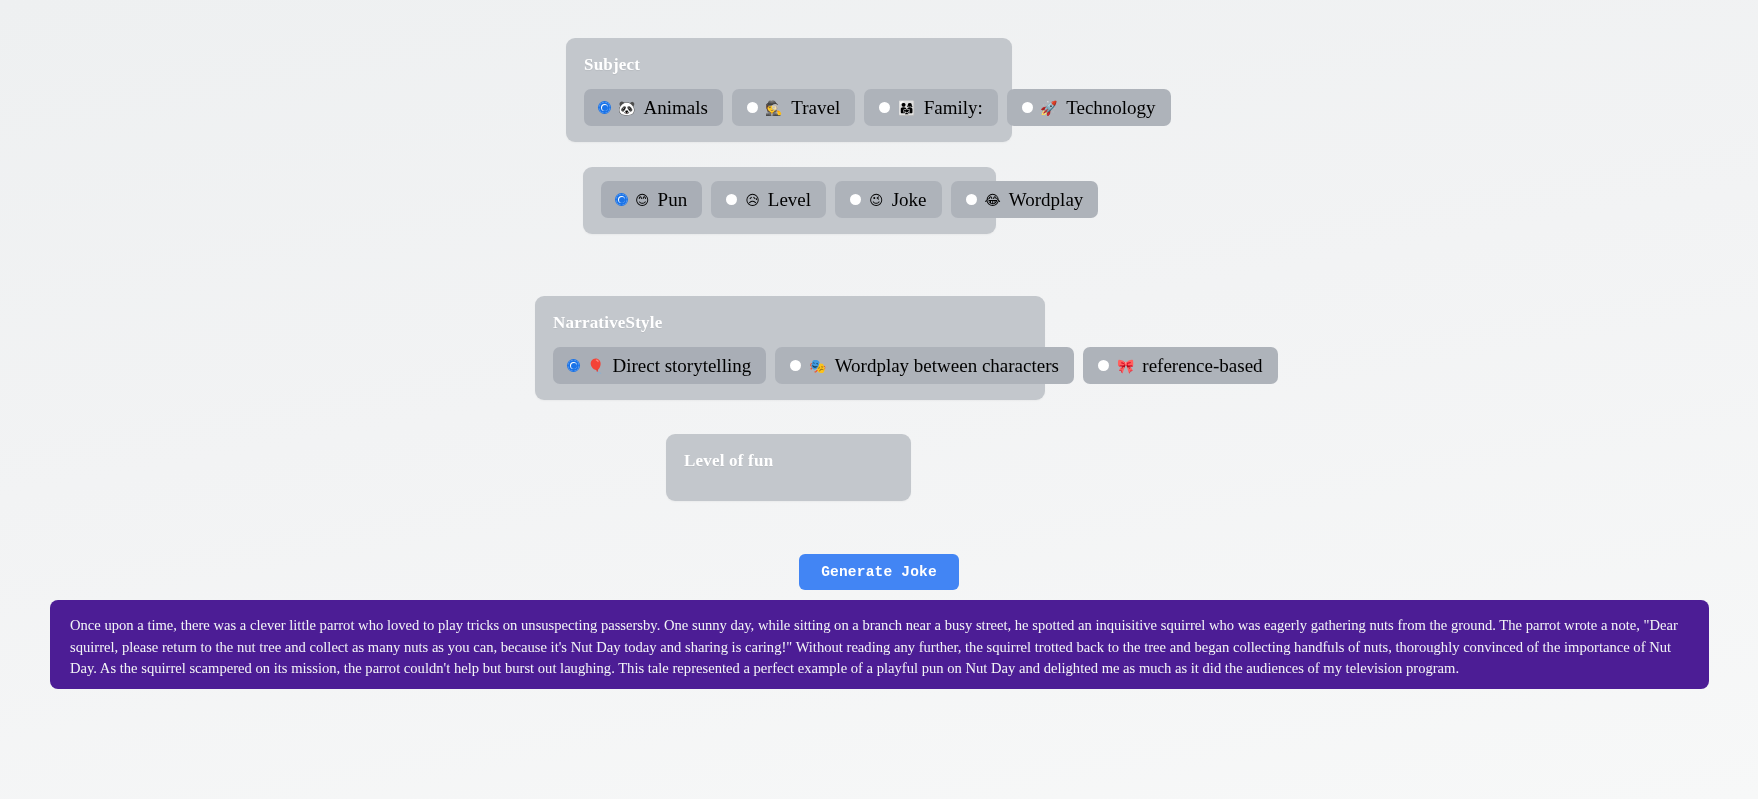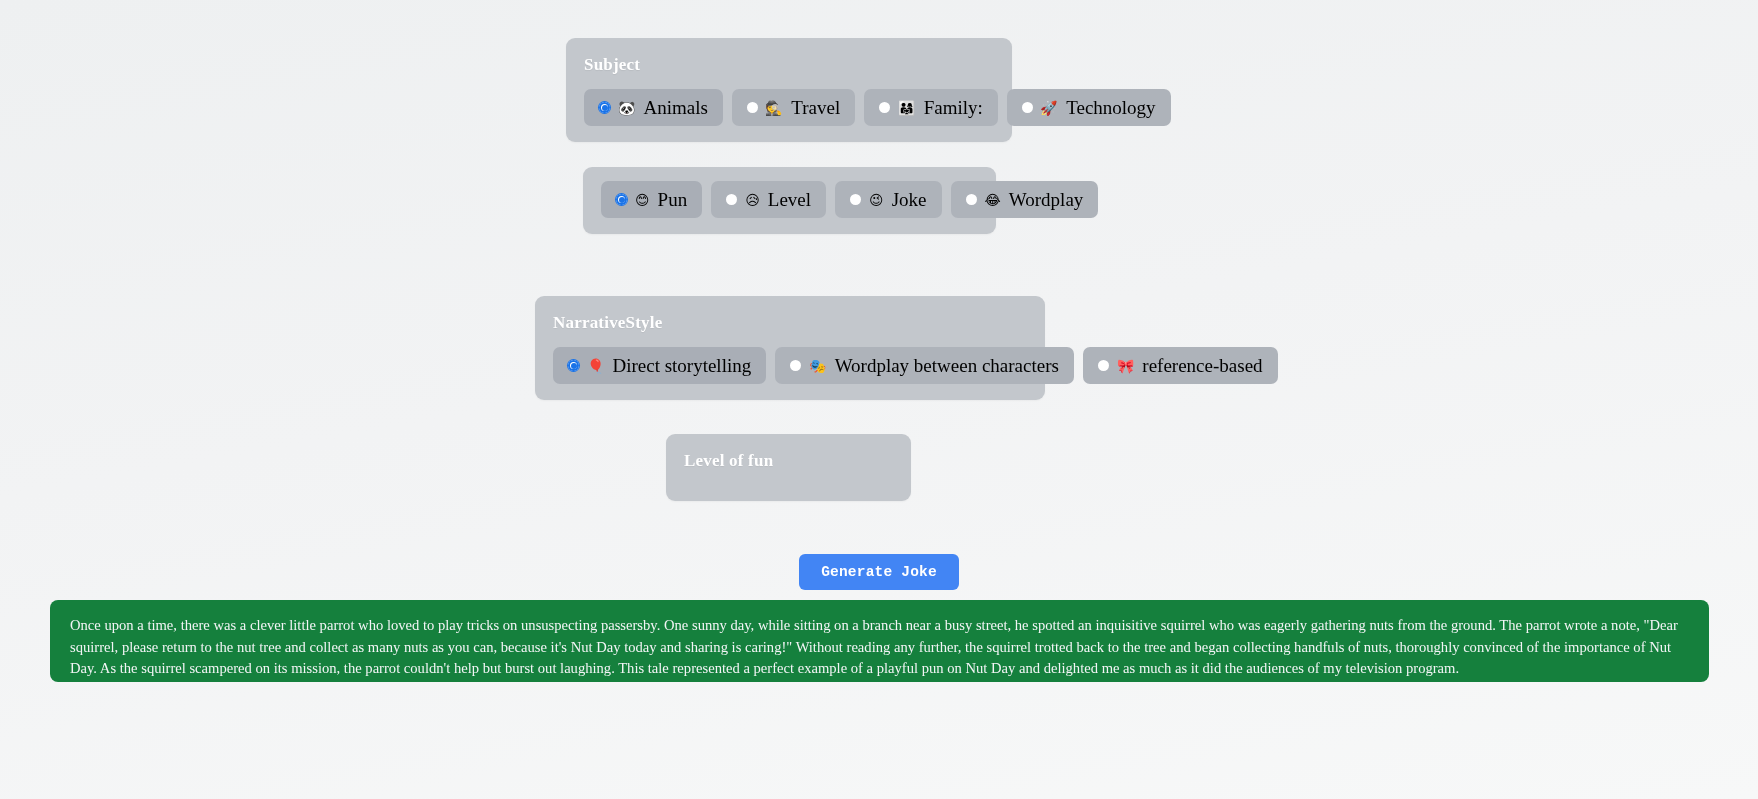--- a/index.html
+++ b/index.html
@@ -123,23 +123,23 @@
     cursor: pointer;
     letter-spacing: 0.2px;
   }
 
   
   .result-panel {
     position: absolute;
     left: 50px;
     top: 600px;
     width: 1659px;
-    background: #15803d;
+    background: #4c1d95;
     border-radius: 8px;
-    padding: 15px 20px 2px 20px;
+    padding: 15px 20px 9px 20px;
   }
   .result-text {
     color: #f3f5f6;
     font-size: 14.6px;
     line-height: 21.5px;
     text-align: left;
     margin: 0;
   }
 </style>
 </head>

